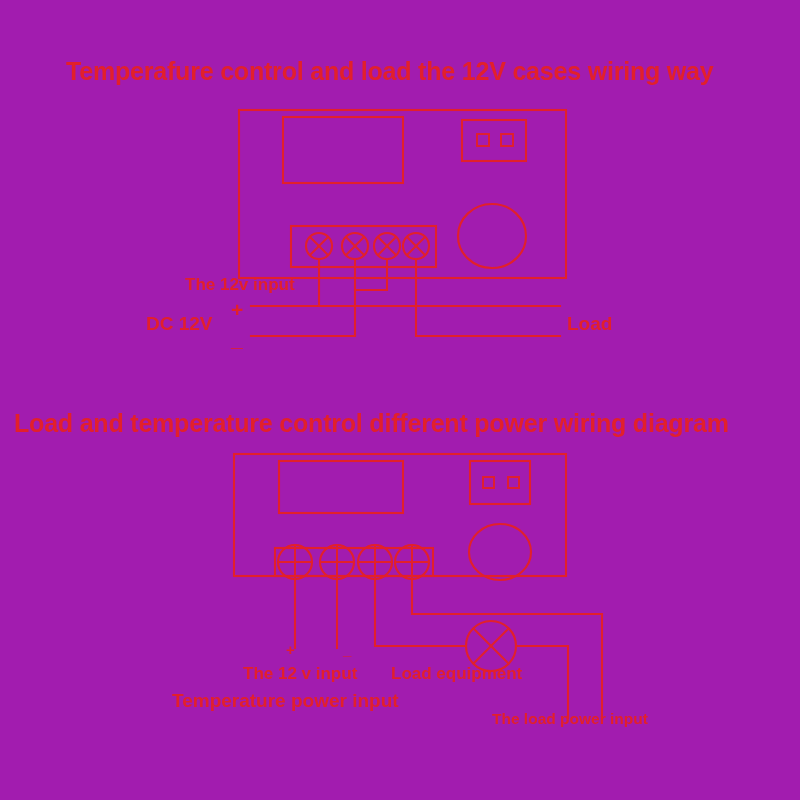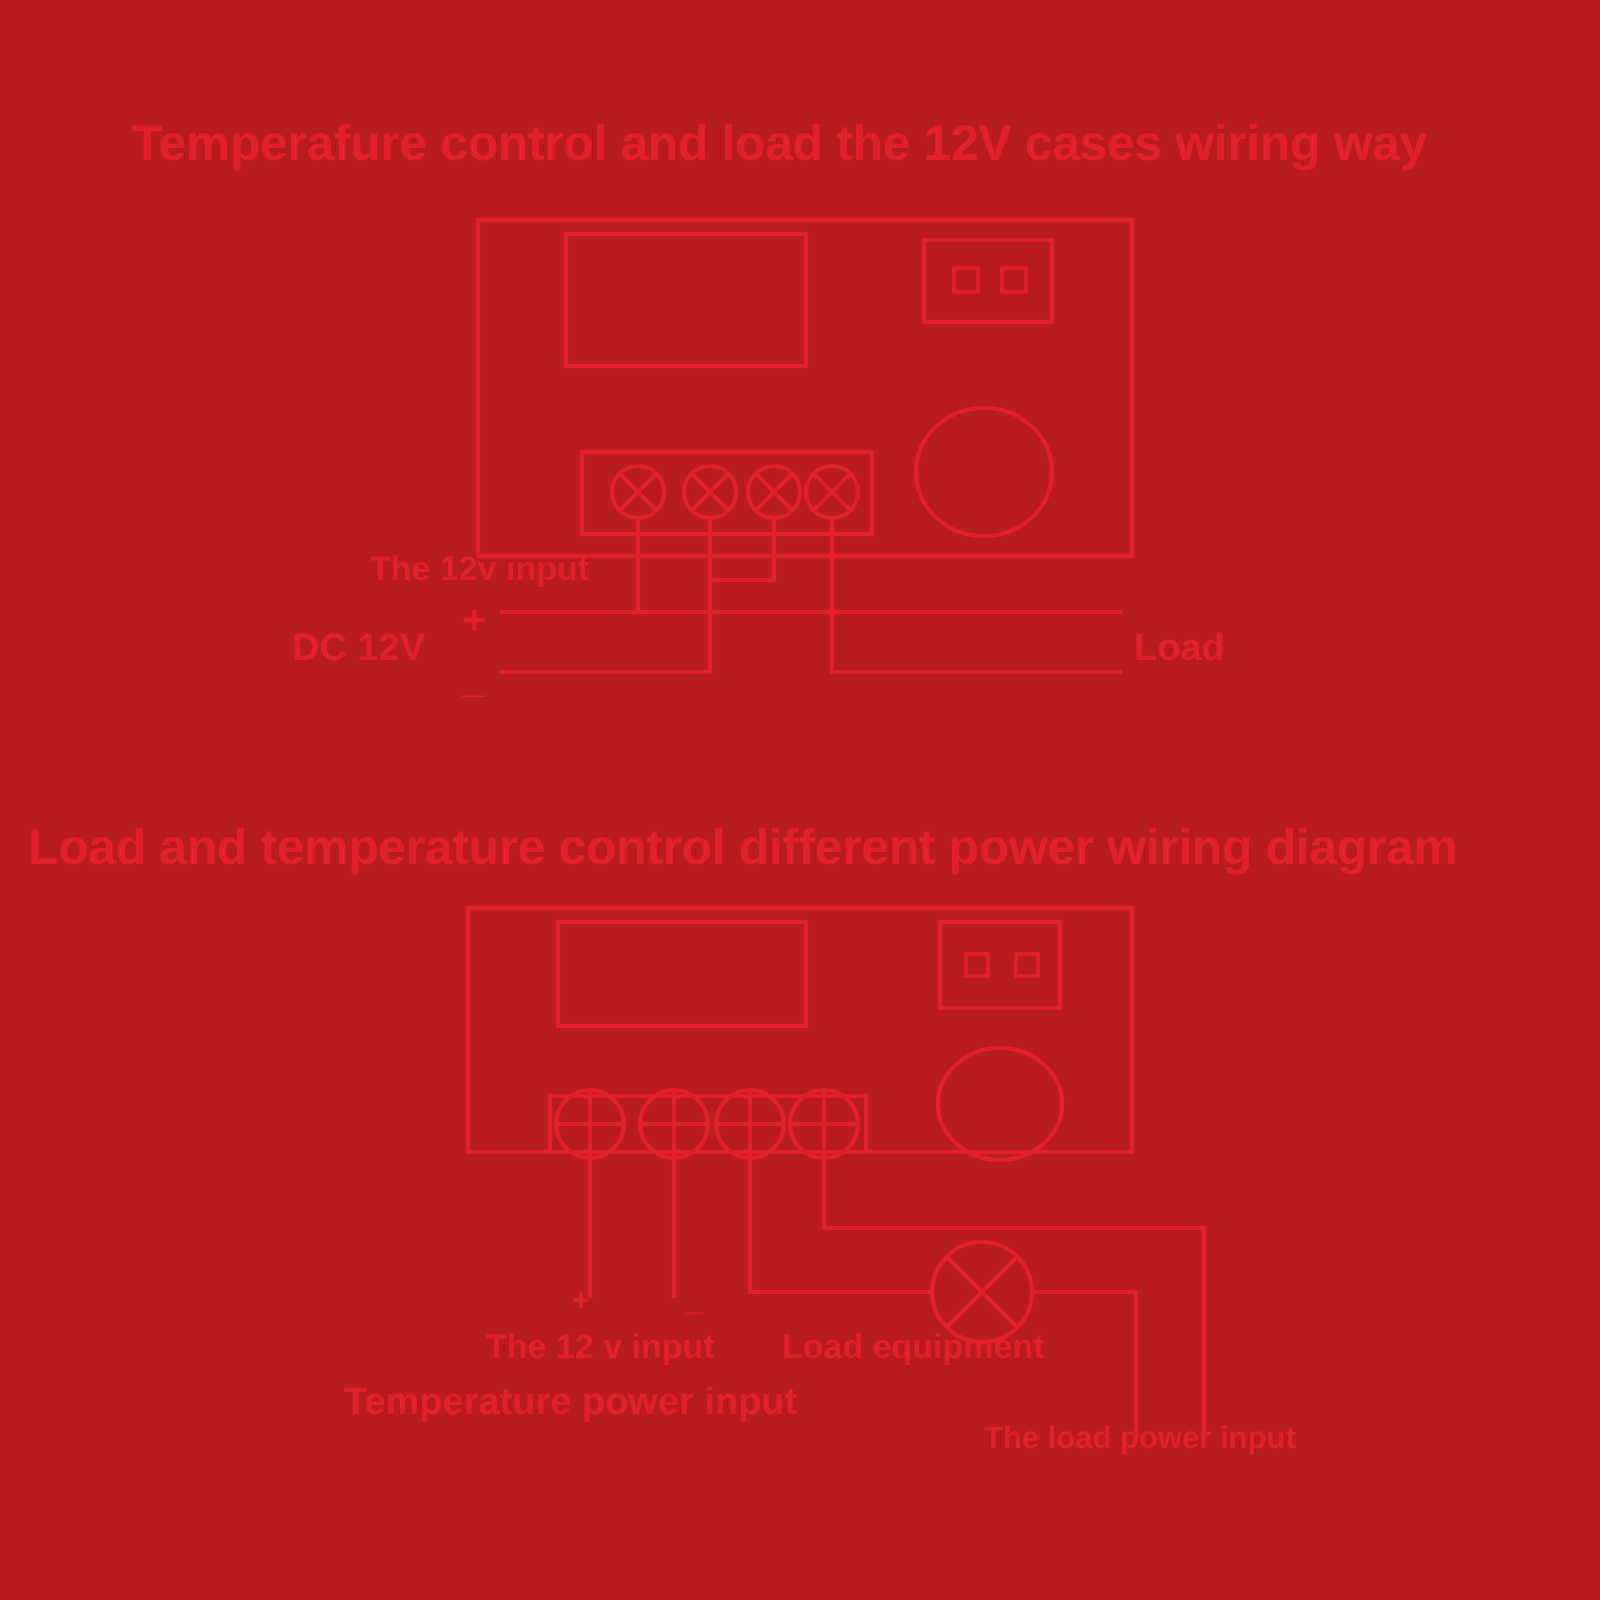--- a/index.html
+++ b/index.html
@@ -11,21 +11,21 @@
   body {
     width: 800px;
     height: 800px;
     font-family: "Liberation Sans", sans-serif;
     -webkit-font-smoothing: antialiased;
   }
   #page {
     position: relative;
     width: 800px;
     height: 800px;
-    background: #b91c1c;
+    background: #a21caf;
     overflow: hidden;
   }
   svg.sheet {
     position: absolute;
     left: 0;
     top: 0;
     width: 800px;
     height: 800px;
     display: block;
   }

